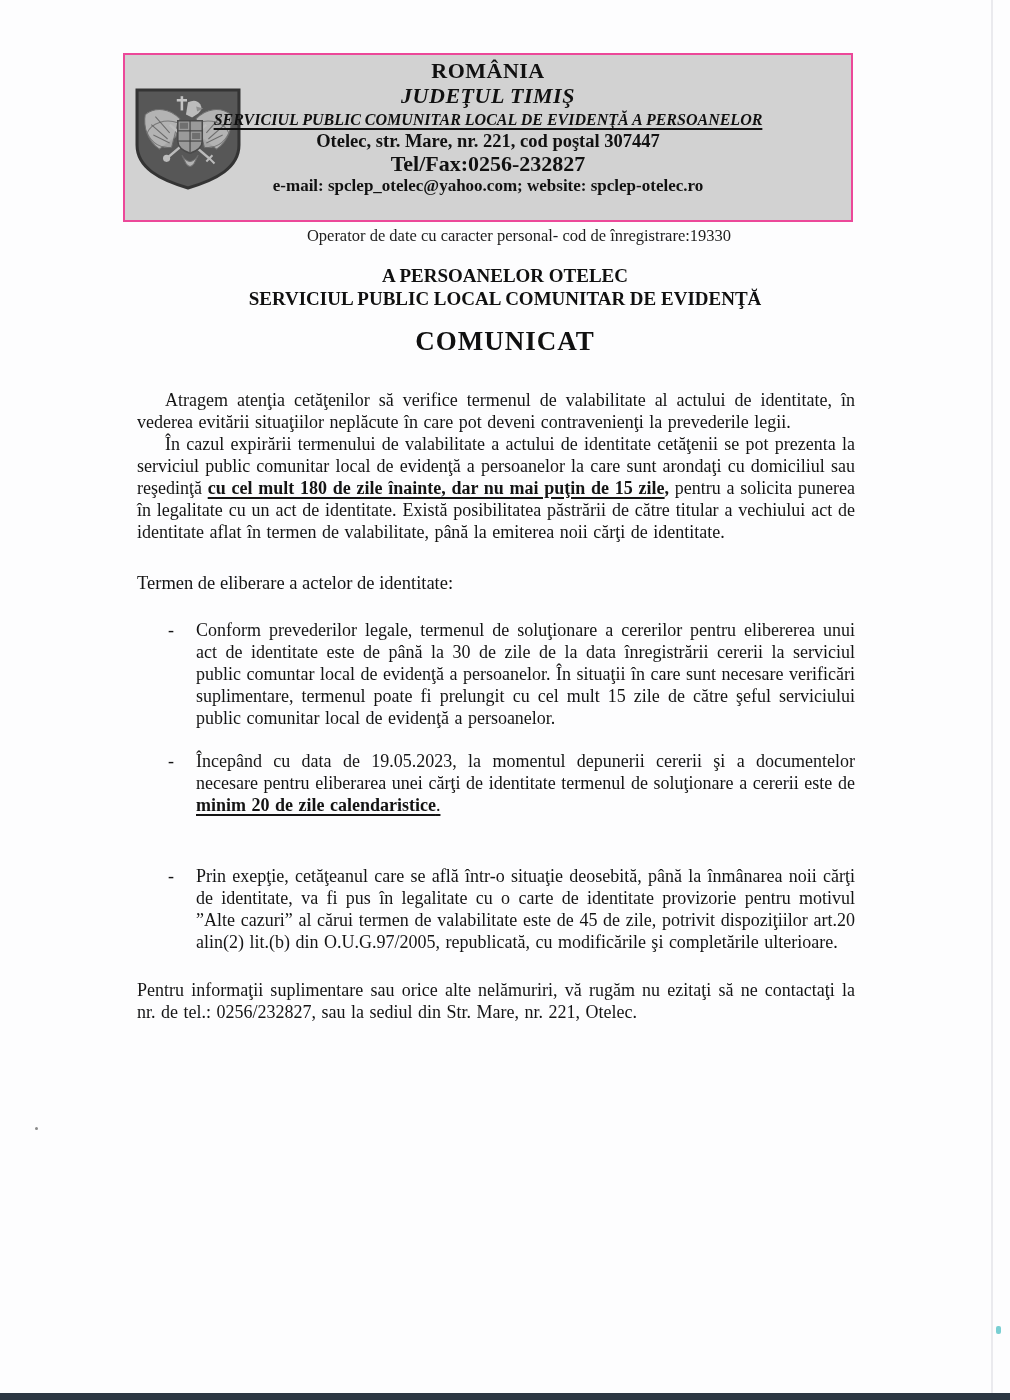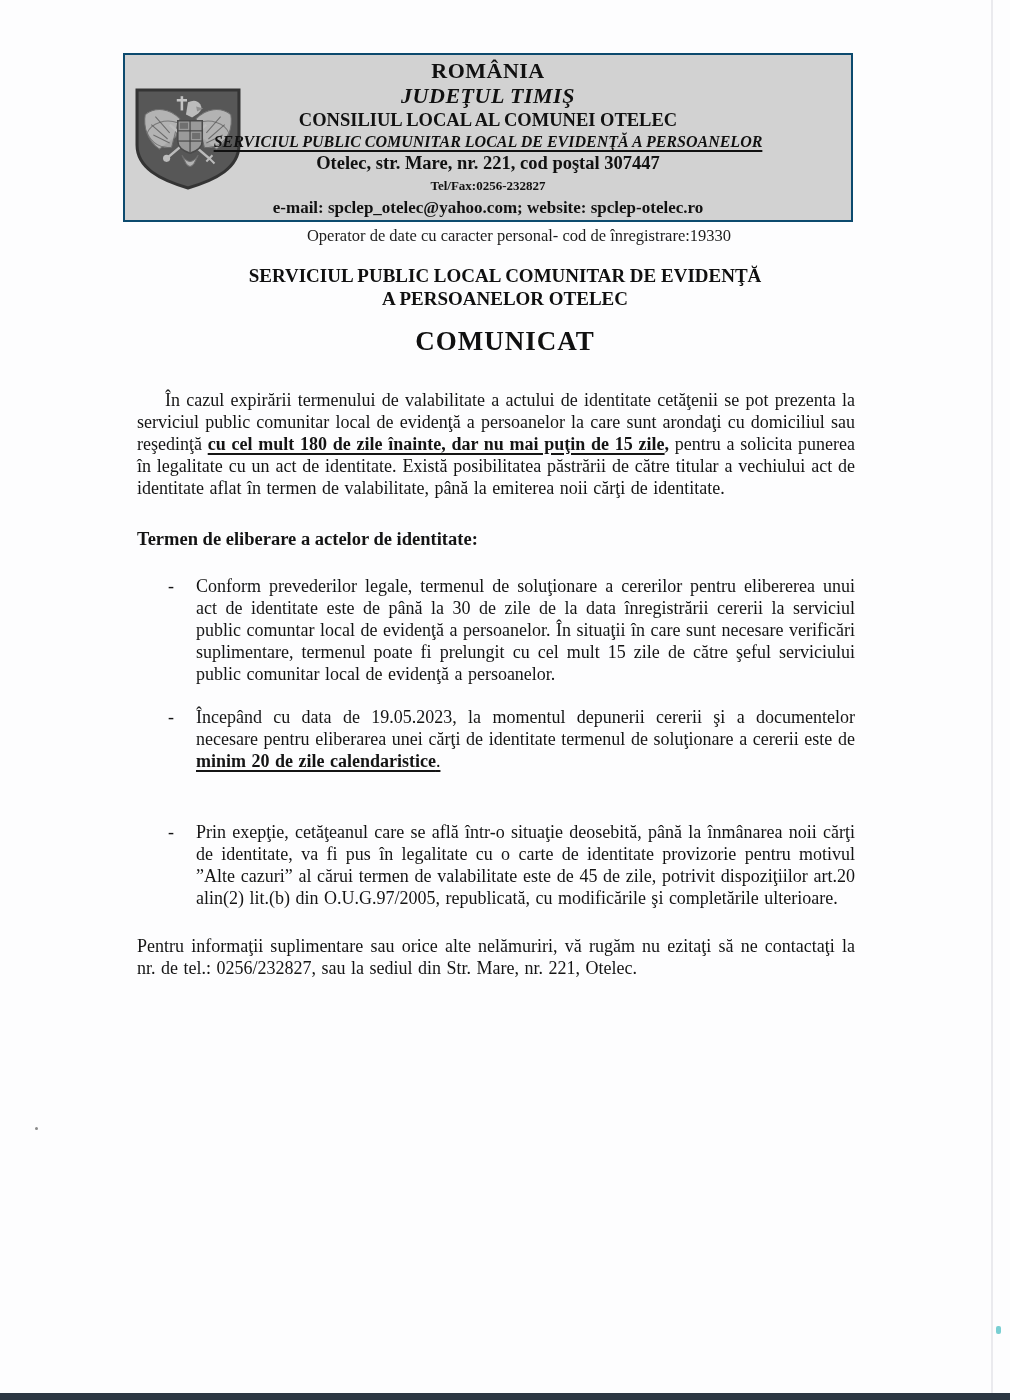--- a/index.html
+++ b/index.html
@@ -7,35 +7,35 @@
     width:1010px;height:1400px;position:relative;
     background:#fdfdfe;overflow:hidden;
     font-family:"Liberation Serif","DejaVu Serif",serif;
     color:#161616;
   }
   .page{position:absolute;inset:0;}
 
   
   .header-box{
     position:absolute;left:123px;top:53px;width:730px;height:169px;
-    background:#d2d2d2;border:2px solid #0c4a6e;box-sizing:border-box;
+    background:#d2d2d2;border:2px solid #ec4899;box-sizing:border-box;
   }
   .emblem{position:absolute;left:10px;top:33px;width:106px;height:102px;}
   .hb-lines{
     position:absolute;left:0;right:0;top:3px;
     display:flex;flex-direction:column;align-items:center;
     text-align:center;color:#111;
   }
   .hb1{font-size:22px;font-weight:bold;line-height:25px;letter-spacing:.5px;}
   .hb2{font-size:22px;font-weight:bold;line-height:26px;letter-spacing:.5px;font-style:italic;}
   .hb3{font-size:18.5px;font-weight:bold;line-height:22px;}
   .hb4{font-size:16px;font-weight:bold;font-style:italic;line-height:21px;
        text-decoration:underline;text-decoration-thickness:2px;text-underline-offset:3px;}
   .hb5{font-size:18.5px;font-weight:bold;line-height:23px;}
-  .hb6{font-size:13px;font-weight:bold;line-height:22px;}
+  .hb6{font-size:22px;font-weight:bold;line-height:22px;}
   .hb7{font-size:17px;font-weight:bold;line-height:22px;}
 
   .operator-line{
     position:absolute;top:226px;left:0;width:100%;padding-left:28px;
     box-sizing:border-box;text-align:center;font-size:16.5px;color:#1d1d1d;
   }
   .service-title{
     position:absolute;top:264px;left:0;width:100%;text-align:center;
     font-size:19px;font-weight:bold;line-height:23px;color:#101010;
   }
@@ -45,21 +45,21 @@
   }
 
   
   .body-content{
     position:absolute;left:137px;top:389px;width:718px;
     font-size:18px;line-height:22px;color:#141414;
   }
   .para{margin:0;text-align:justify;word-spacing:1px;}
   .indent{text-indent:28px;}
   .section-heading{margin:29px 0 0 0;font-size:18.5px;font-weight:bold;}
-  .section-heading span{font-weight:bold;}
+  .section-heading span{font-weight:normal;}
   .list{margin-top:25px;}
   .list-item{position:relative;padding-left:59px;text-align:justify;word-spacing:1px;}
   .li-gap1{margin-bottom:21px;}
   .li-gap2{margin-bottom:49px;}
   .bullet-dash{position:absolute;left:31px;top:0;}
   .closing{margin-top:26px;}
 
   
   .seg-b{font-weight:bold;}
   .seg-u{text-decoration:underline;text-decoration-thickness:2px;text-underline-offset:3px;}
@@ -114,38 +114,38 @@
         <rect x="44" y="34" width="8" height="6" fill="#6f6f6f"></rect>
         <rect x="56" y="44" width="8" height="6" fill="#6f6f6f"></rect>
       </g>
 
       <path d="M46 66 Q54 78 62 66 L58 74 Q54 80 50 74 Z" fill="#b3b3b3" stroke="#6e6e6e" stroke-width="1"></path>
     </svg>
 
     <div class="hb-lines">
       <div class="hb1">ROMÂNIA</div>
       <div class="hb2">JUDEŢUL TIMIŞ</div>
-      <div class="hb3">CONSILIUL LOCAL AL COMUNEI OTELEC</div>
       <div class="hb4">SERVICIUL PUBLIC COMUNITAR LOCAL DE EVIDENŢĂ A  PERSOANELOR</div>
       <div class="hb5">Otelec, str. Mare, nr. 221, cod poştal 307447</div>
       <div class="hb6">Tel/Fax:0256-232827</div>
       <div class="hb7">e-mail: spclep_otelec@yahoo.com; website: spclep-otelec.ro</div>
     </div>
   </div>
 
   <div class="operator-line">Operator de date cu caracter personal- cod de înregistrare:19330</div>
 
   <div class="service-title">
+    <div>A PERSOANELOR OTELEC</div>
     <div>SERVICIUL PUBLIC LOCAL COMUNITAR DE EVIDENŢĂ</div>
-    <div>A PERSOANELOR OTELEC</div>
   </div>
 
   <div class="doc-title">COMUNICAT</div>
 
   <div class="body-content">
+    <p class="para indent"><span>Atragem atenţia cetăţenilor să verifice termenul de valabilitate al actului de identitate, în vederea evitării situaţiilor neplăcute în care pot deveni contravenienţi la prevederile legii.</span></p>
     <p class="para indent"><span>În cazul expirării termenului de valabilitate a actului de identitate cetăţenii se pot prezenta la serviciul public comunitar local de evidenţă a persoanelor la care sunt arondaţi cu domiciliul sau reşedinţă </span><span class="seg-b seg-u">cu cel mult 180 de zile înainte, dar nu mai puţin de 15 zile</span><span class="seg-b">,</span><span> pentru a solicita punerea în legalitate cu un act de identitate. Există posibilitatea păstrării de către titular a vechiului act de identitate aflat în termen de valabilitate, până la emiterea noii cărţi de identitate.</span></p>
 
     <p class="section-heading"><span class="seg-b">Termen de eliberare a actelor de identitate</span><span>:</span></p>
 
     <div class="list">
       <div class="list-item li-gap1">
         <span class="bullet-dash">-</span>
         <span><span>Conform prevederilor legale, termenul de soluţionare a cererilor pentru elibererea unui act de identitate este de până la 30 de zile de la data înregistrării cererii la serviciul public comuntar local de evidenţă a persoanelor. În situaţii în care sunt necesare verificări suplimentare, termenul poate fi prelungit cu cel mult 15 zile de către şeful serviciului public comunitar local de evidenţă a persoanelor.</span></span>
       </div>
       <div class="list-item li-gap2">

